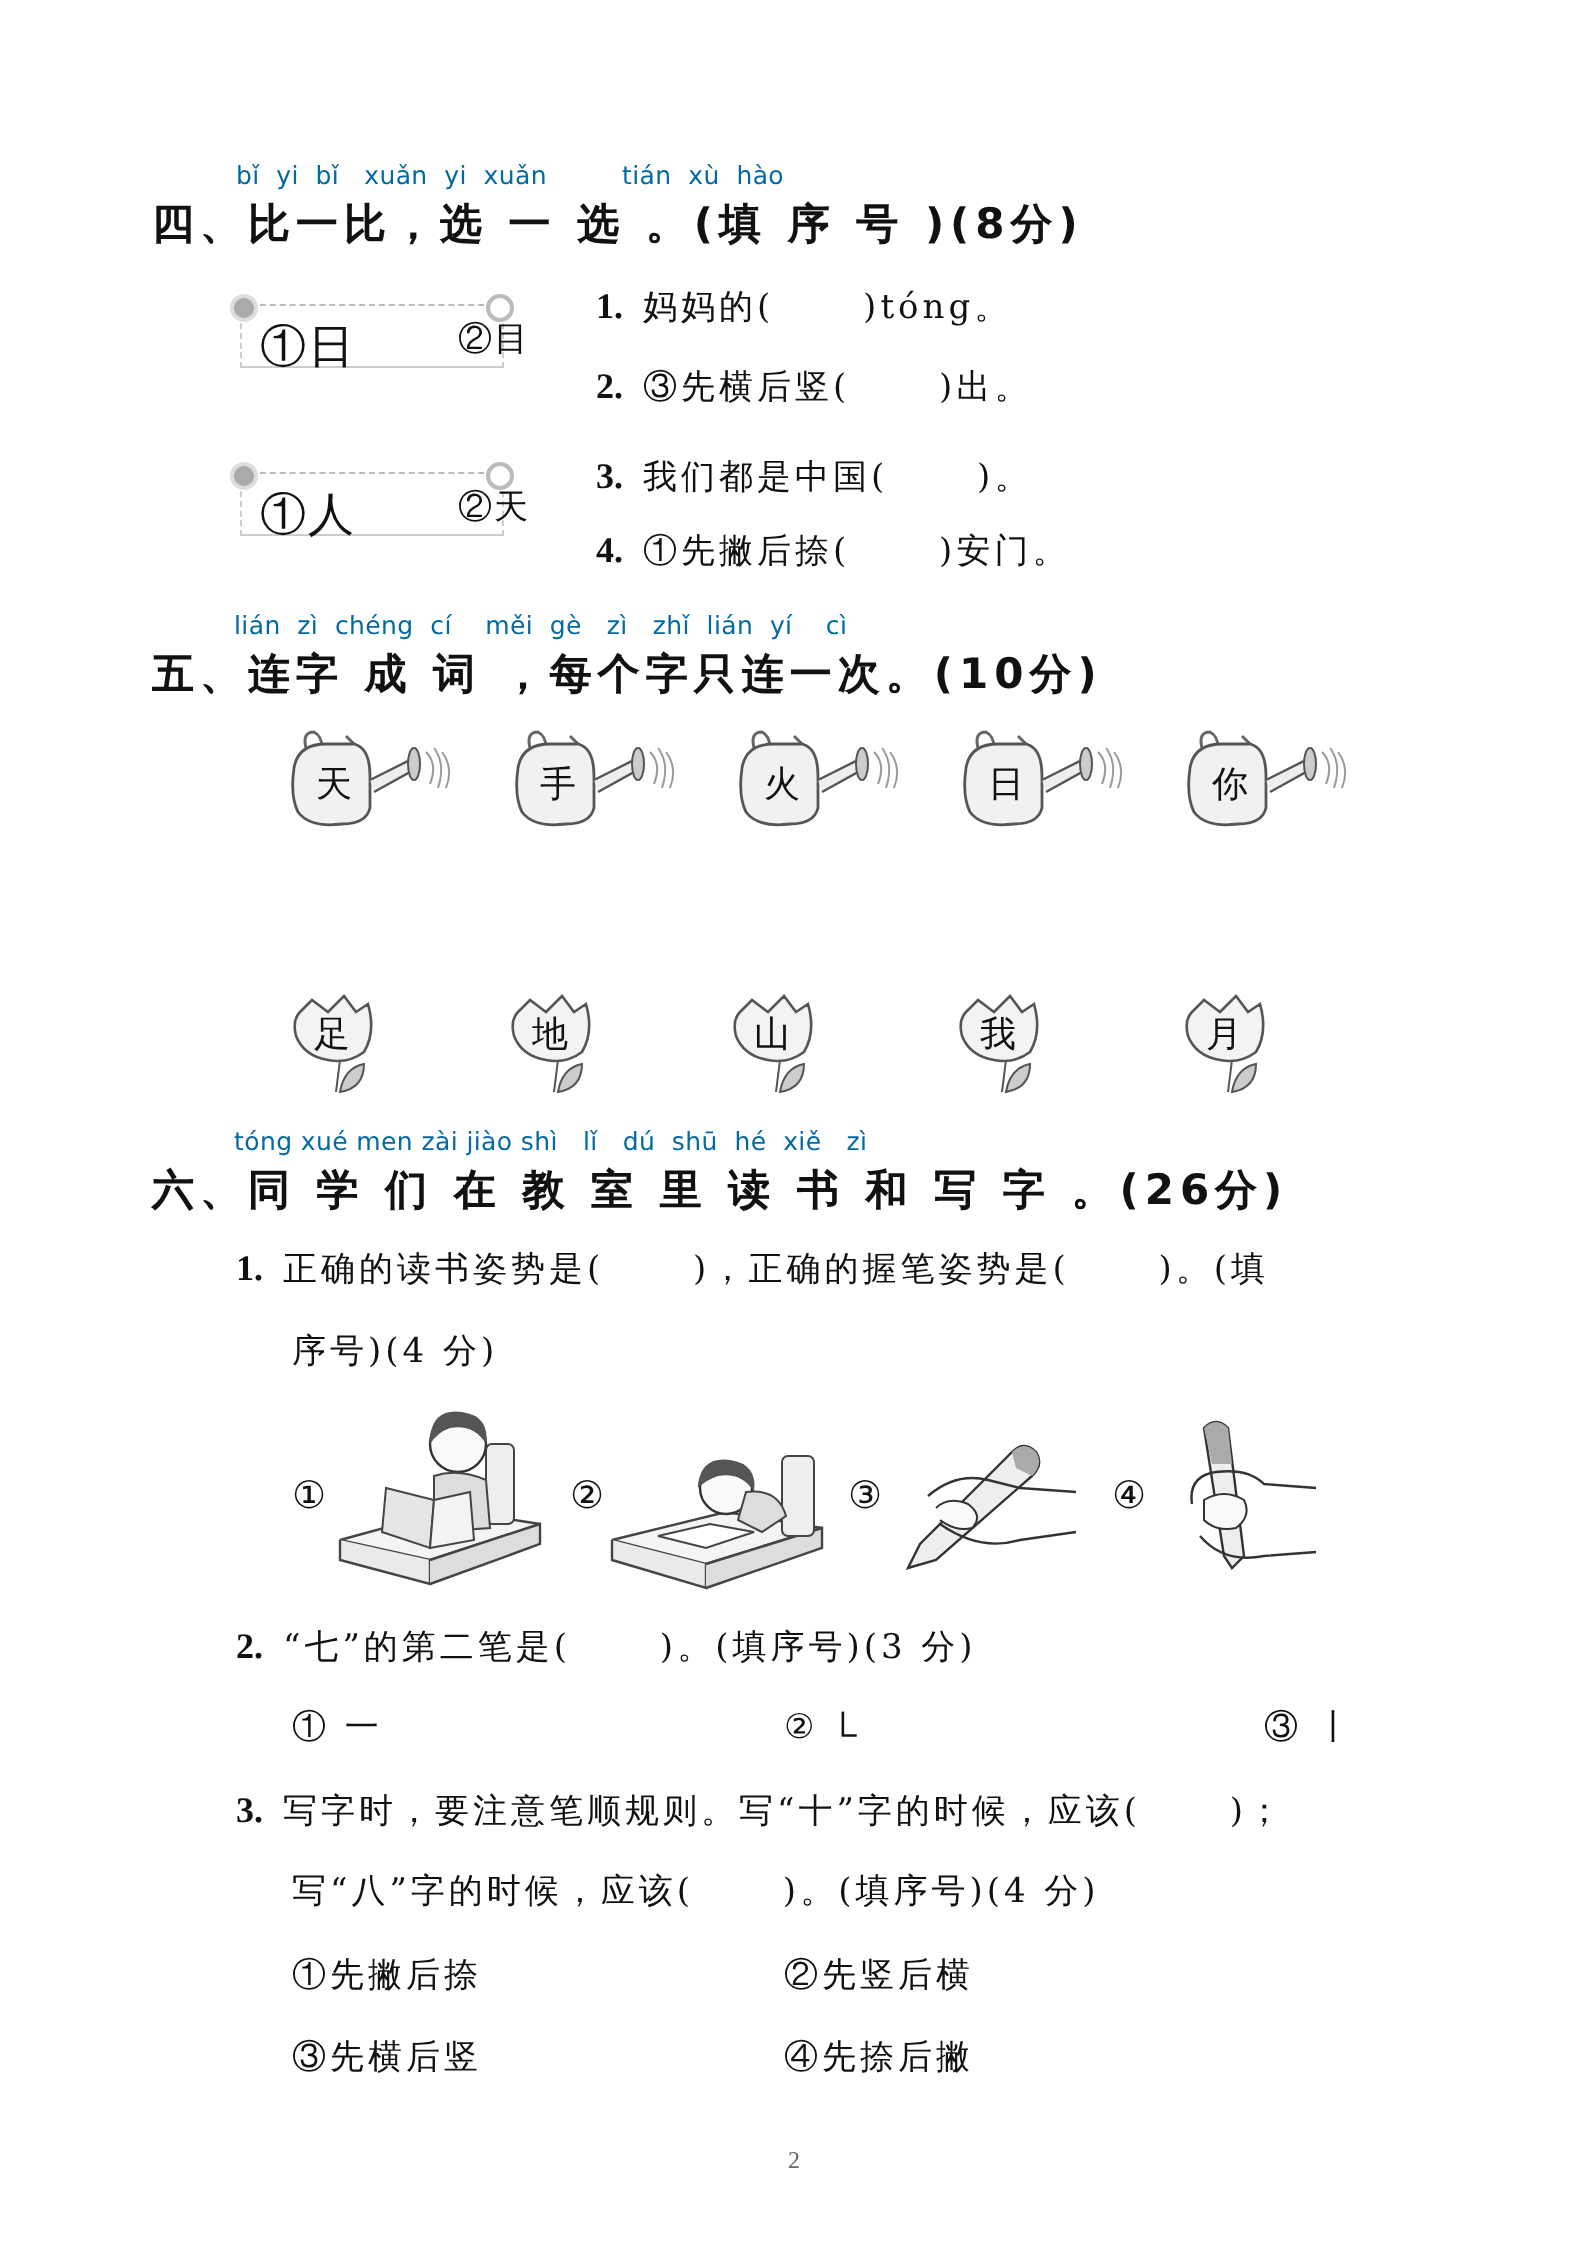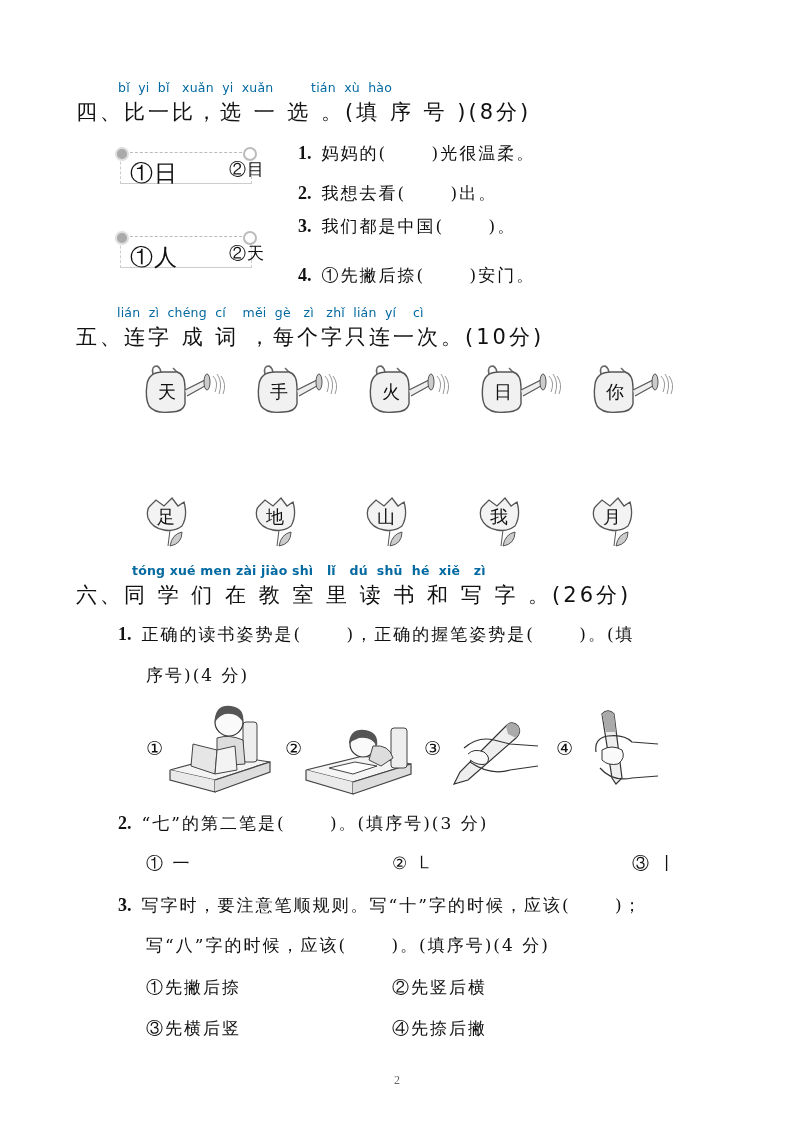--- a/index.html
+++ b/index.html
@@ -1,18 +1,18 @@
 <!DOCTYPE html>
 <html><head>
 <meta charset="utf-8">
 <style>
   html, body { margin:0; padding:0; background:#ffffff; }
   body { width:793px; height:1121px; position:relative; overflow:hidden; color:#111; font-family:"DejaVu Serif", serif; }
   .pinyin { position:absolute; font-family:"DejaVu Sans", sans-serif; font-size:12.5px; color:#0369a1; white-space:pre; letter-spacing:0.2px; }
-  .sec-title { position:absolute; font-family:"DejaVu Sans", sans-serif; font-size:21px; color:#111; white-space:pre; letter-spacing:3px; font-weight:400; }
+  .sec-title { position:absolute; font-family:"DejaVu Sans", sans-serif; font-size:21px; color:#111; white-space:pre; letter-spacing:3px; font-weight:700; }
   .q-line { position:absolute; font-size:17px; white-space:pre; letter-spacing:2px; color:#111; }
   .q-num { font-family:"Liberation Serif", serif; font-weight:bold; font-size:18px; margin-right:10px; letter-spacing:0; }
   .opt-box { position:absolute; width:140px; height:40px; }
   .opt-box .frame { position:absolute; left:4px; top:4px; right:4px; bottom:4px; border-top:1px dashed #bbb; border-bottom:1px solid #ccc; border-left:1px dashed #ccc; border-right:1px dashed #ccc; }
   .opt-box .dot { position:absolute; width:10px; height:10px; border-radius:50%; background:#aaa; border:2px solid #ddd; top:-1px; }
   .opt-box .dot.l { left:-1px; }
   .opt-box .dot.r { right:-1px; background:#fff; border:2px solid #bbb; }
   .opt-box .txt { position:absolute; top:10px; left:14px; font-size:23px; white-space:pre; letter-spacing:1px; }
   .opt-box .txt2 { position:absolute; top:10px; left:80px; font-size:17px; white-space:pre; letter-spacing:1px;margin-left:33px; }
   .can { position:absolute; width:88px; height:60px; }
@@ -36,23 +36,23 @@
   <span class="txt2">②目</span>
 </div>
 <div class="opt-box" style="left:116px; top:232px;">
   <div class="frame"></div>
   <div class="dot l"></div>
   <div class="dot r"></div>
   <span class="txt">①人</span>
   <span class="txt2">②天</span>
 </div>
 
-<div class="q-line" style="left:298px; top:142px;"><span class="q-num">1.</span><span>妈妈的(      )光很温柔。</span></div>
-<div class="q-line" style="left:298px; top:182px;"><span class="q-num">2.</span><span>我想去看(      )出。</span></div>
-<div class="q-line" style="left:298px; top:215px;"><span class="q-num">3.</span><span>我们都是中国(      )。</span></div>
+<div class="q-line" style="left:298px; top:142px;"><span class="q-num">1.</span><span>妈妈的(      )tóng。</span></div>
+<div class="q-line" style="left:298px; top:182px;"><span class="q-num">2.</span><span>③先横后竖(      )出。</span></div>
+<div class="q-line" style="left:298px; top:227px;"><span class="q-num">3.</span><span>我们都是中国(      )。</span></div>
 <div class="q-line" style="left:298px; top:264px;"><span class="q-num">4.</span><span>①先撇后捺(      )安门。</span></div>
 
 <div class="pinyin" style="left:117px; top:305px;">lián  zì  chéng  cí    měi  gè   zì   zhǐ  lián  yí    cì</div>
 <div class="sec-title" style="left:76px; top:323px;">五、连字 成 词 ，每个字只连一次。(10分)</div>
 
 <div class="can" style="left:143px; top:360px;">
   <svg width="88" height="60" viewBox="0 0 88 60">
     <path d="M10 14 Q8 6 14 6 Q18 8 18 14" fill="none" stroke="#666" stroke-width="1.5"></path>
     <path d="M30 8 L36 14" stroke="#666" stroke-width="1.5" fill="#bbb"></path>
     <path d="M4 24 Q6 12 20 12 L34 12 Q42 14 42 28 L42 44 Q40 52 28 52 Q12 54 6 46 Q2 38 4 24 Z" fill="#f1f1f1" stroke="#555" stroke-width="1.4"></path>
@@ -141,21 +141,21 @@
 </div>
 <div class="flower" style="left:590px; top:496px;">
   <svg width="50" height="55" viewBox="0 0 50 55">
     <path d="M6 10 L12 4 L20 10 L28 2 L34 10 L40 6 Q44 20 38 30 Q30 36 20 34 Q8 32 4 22 Q2 14 6 10 Z" fill="#f3f3f3" stroke="#555" stroke-width="1.3"></path>
     <path d="M26 34 L24 50" stroke="#555" stroke-width="1"></path>
     <path d="M26 50 Q28 38 38 36 Q38 48 26 50 Z" fill="#ccc" stroke="#555" stroke-width="1"></path>
   </svg>
   <span class="char-in" style="left:13px; top:9px;">月</span>
 </div>
 
-<div class="pinyin" style="left:132px; top:563px;font-weight:bold;">tóng xué men zài jiào shì   lǐ   dú  shū  hé  xiě   zì</div>
+<div class="pinyin" style="left:117px; top:563px;">tóng xué men zài jiào shì   lǐ   dú  shū  hé  xiě   zì</div>
 <div class="sec-title" style="left:76px; top:581px;text-align:center;">六、同 学 们 在 教 室 里 读 书 和 写 字 。(26分)</div>
 
 <div class="q-line" style="left:118px; top:623px;"><span class="q-num">1.</span><span>正确的读书姿势是(      )，正确的握笔姿势是(      )。(填</span></div>
 <div class="q-line" style="left:146px; top:664px;">序号)(4 分)</div>
 
 <span class="circ" style="left:146px; top:737px;">①</span>
 <div class="pic" style="left:165px; top:700px;">
   <svg width="110" height="95" viewBox="0 0 110 95">
     <path d="M5 70 L60 55 L105 62 L50 80 Z" fill="#f4f4f4" stroke="#444" stroke-width="1.2"></path>
     <path d="M5 70 L5 80 L50 92 L50 80" fill="#eaeaea" stroke="#444" stroke-width="1.2"></path>

